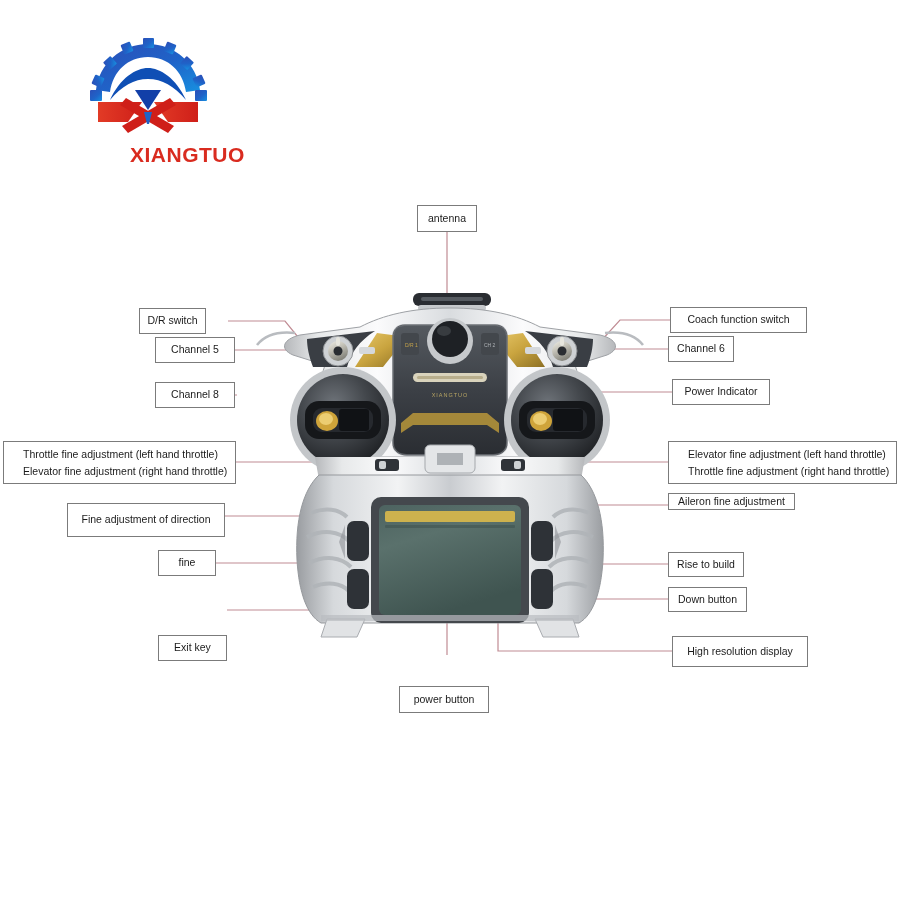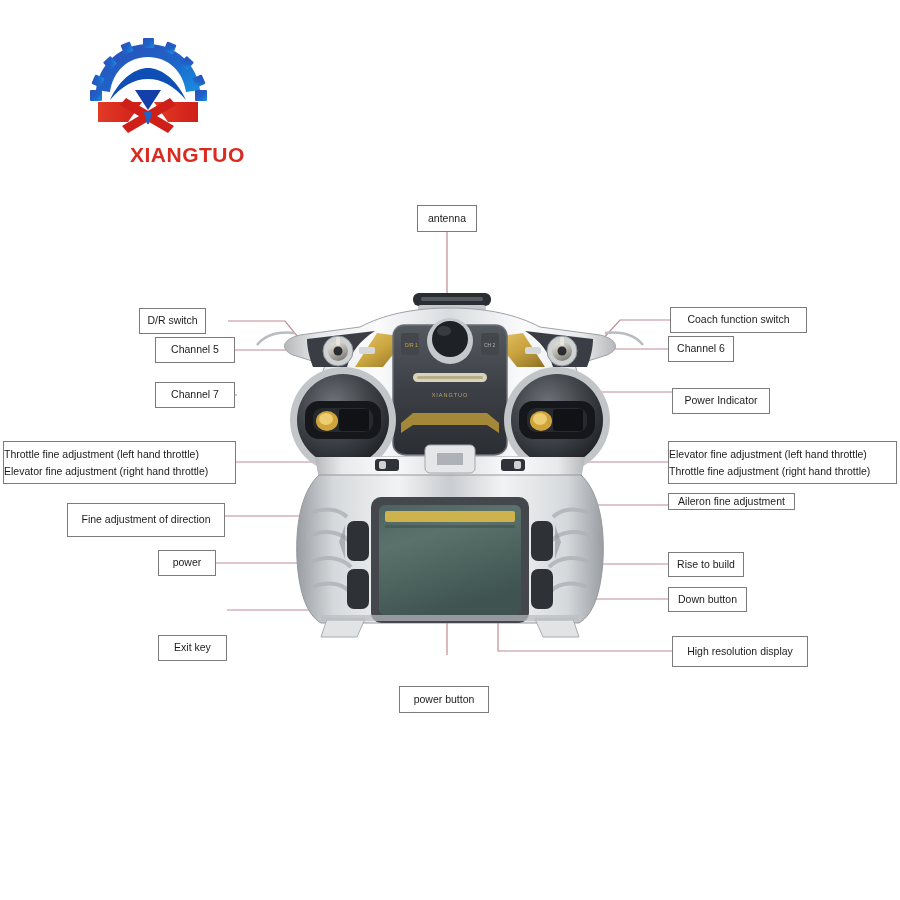--- a/index.html
+++ b/index.html
@@ -36,21 +36,21 @@
     justify-content:center;
     padding:6px 7px;
     z-index:40;
     white-space:nowrap;
   }
   .callout.two-line{
     flex-direction:column;
     align-items:flex-start;
     justify-content:center;
     text-align:left;
-    padding:4px 0;
+    padding:4px 19px;
   }
   .callout.two-line span{display:block;line-height:1.6;}
 
   
   #leaders{position:absolute;left:0;top:0;width:900px;height:900px;z-index:20;}
 
   
   #device{position:absolute;left:255px;top:275px;width:390px;height:370px;z-index:30;}
   #device svg{display:block;}
 </style>
@@ -323,49 +323,49 @@
 
   <div class="callout" style="left:139px;top:308px;width:67px;height:26px;">
     <span>D/R switch</span>
   </div>
 
   <div class="callout" style="left:155px;top:337px;width:80px;height:26px;">
     <span>Channel 5</span>
   </div>
 
   <div class="callout" style="left:155px;top:382px;width:80px;height:26px;">
-    <span>Channel 7</span>
+    <span>Channel 8</span>
   </div>
 
   <div class="callout two-line" style="left:3px;top:441px;width:233px;height:43px;">
     <span>Throttle fine adjustment (left hand throttle)</span>
     <span>Elevator fine adjustment (right hand throttle)</span>
   </div>
 
   <div class="callout" style="left:67px;top:503px;width:158px;height:34px;">
     <span>Fine adjustment of direction</span>
   </div>
 
   <div class="callout" style="left:158px;top:550px;width:58px;height:26px;">
-    <span>power</span>
+    <span>fine</span>
   </div>
 
   <div class="callout" style="left:158px;top:597px;width:69px;height:26px;margin-top:38px;">
     <span>Exit key</span>
   </div>
 
   <div class="callout" style="left:670px;top:307px;width:137px;height:26px;">
     <span>Coach function switch</span>
   </div>
 
   <div class="callout" style="left:668px;top:336px;width:66px;height:26px;">
     <span>Channel 6</span>
   </div>
 
-  <div class="callout" style="left:672px;top:379px;width:98px;height:26px;margin-top:9px;">
+  <div class="callout" style="left:672px;top:379px;width:98px;height:26px;">
     <span>Power Indicator</span>
   </div>
 
   <div class="callout two-line" style="left:668px;top:441px;width:229px;height:43px;">
     <span>Elevator fine adjustment (left hand throttle)</span>
     <span>Throttle fine adjustment (right hand throttle)</span>
   </div>
 
   <div class="callout" style="left:668px;top:493px;width:127px;height:17px;">
     <span>Aileron fine adjustment</span>

